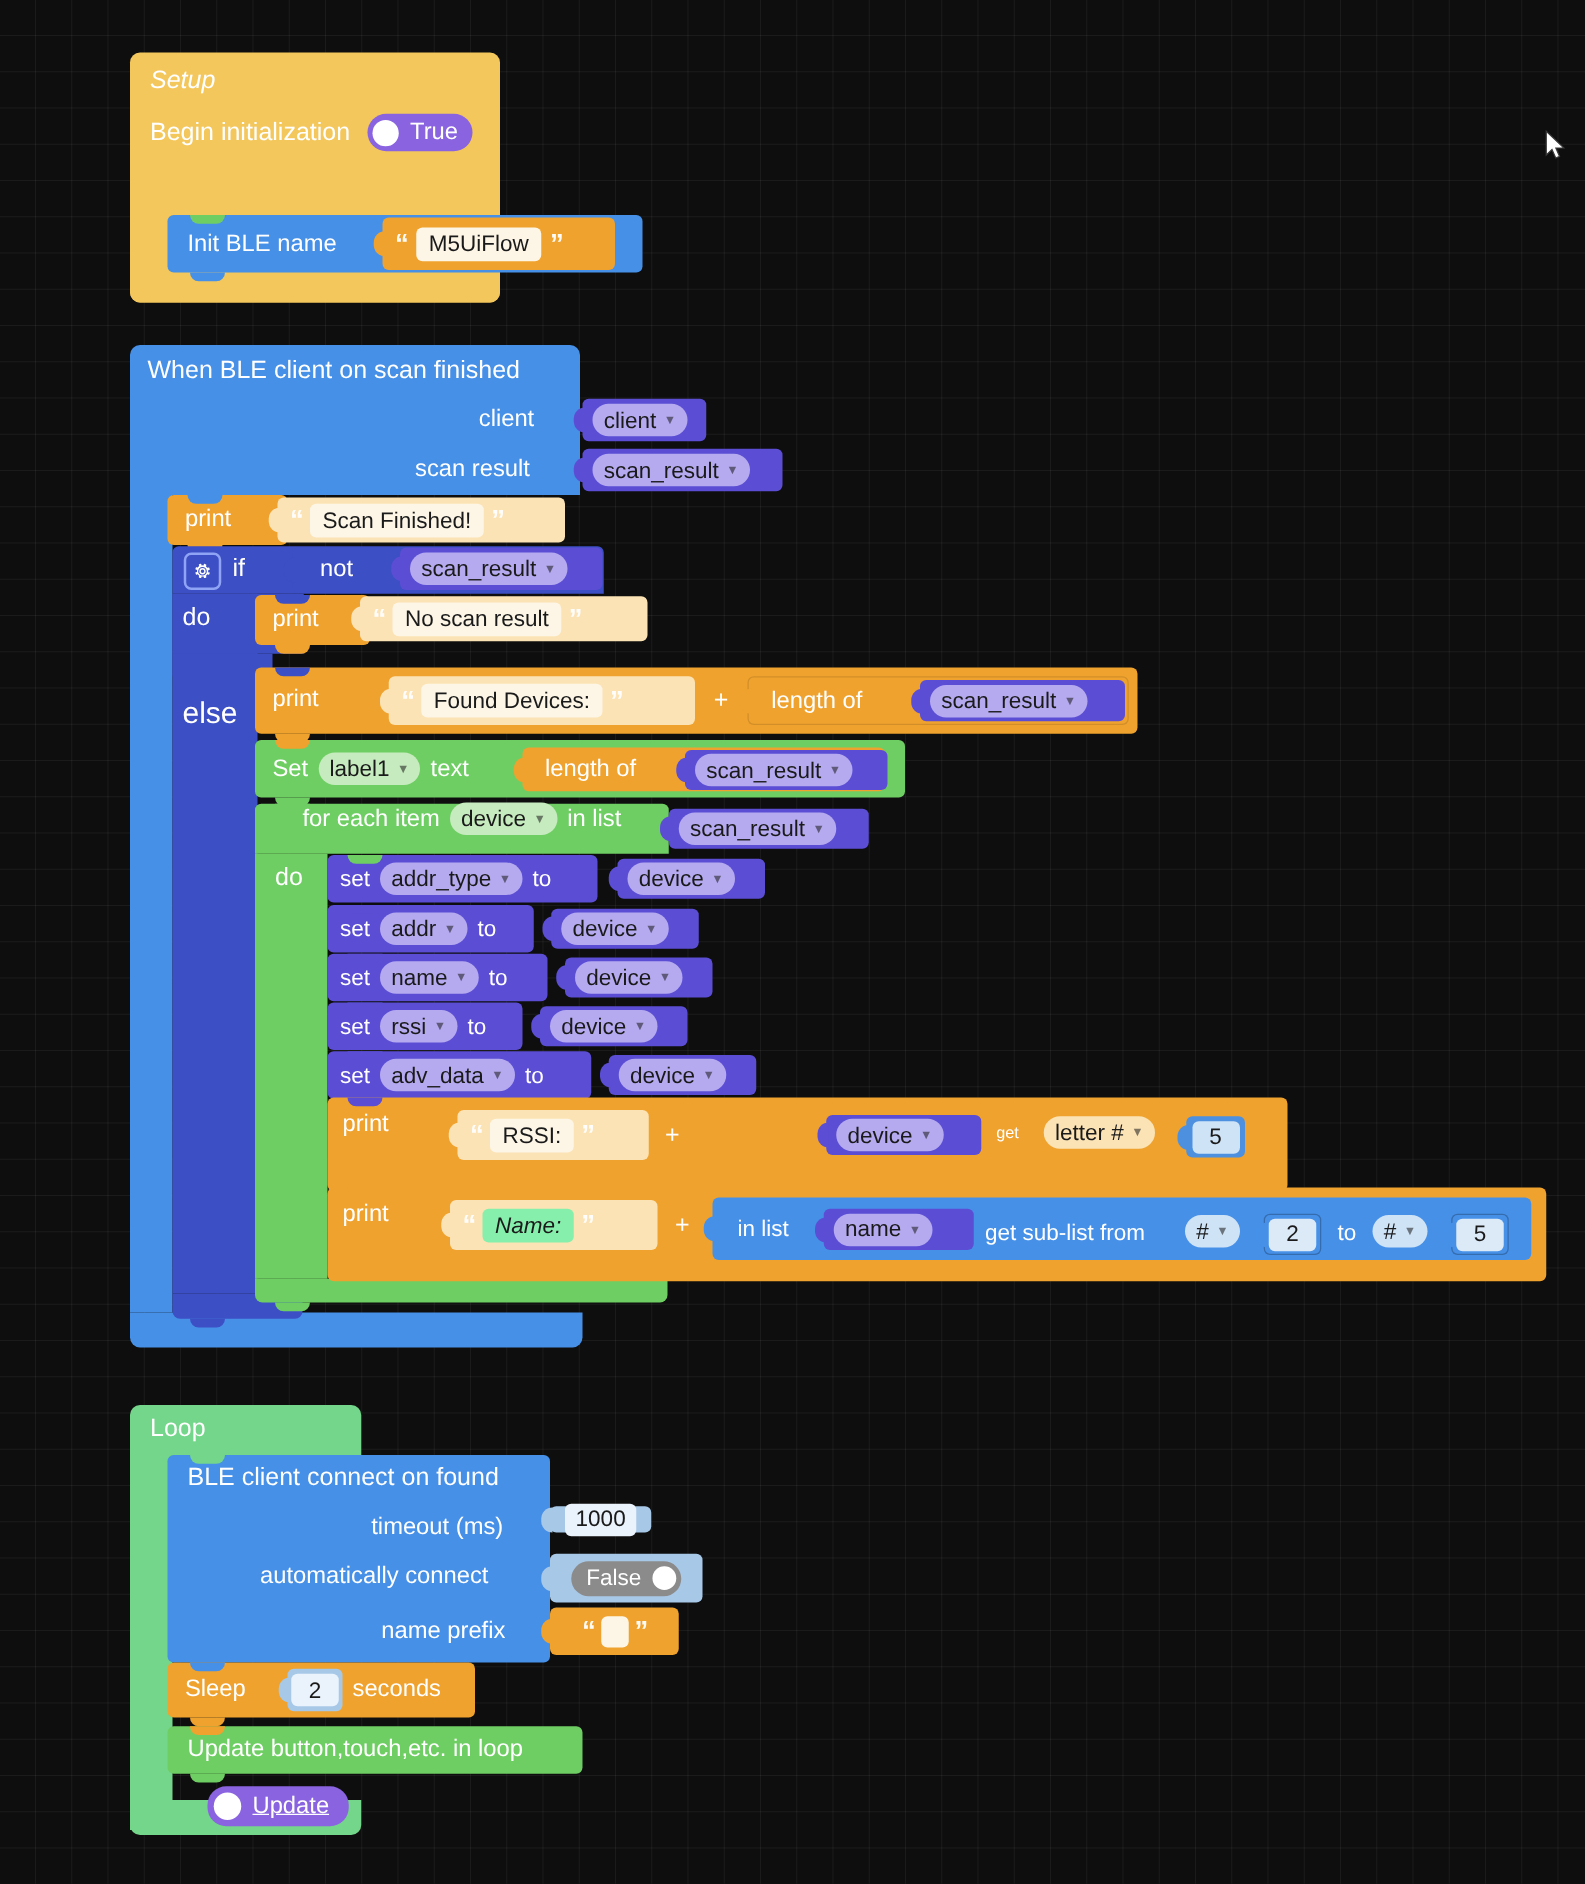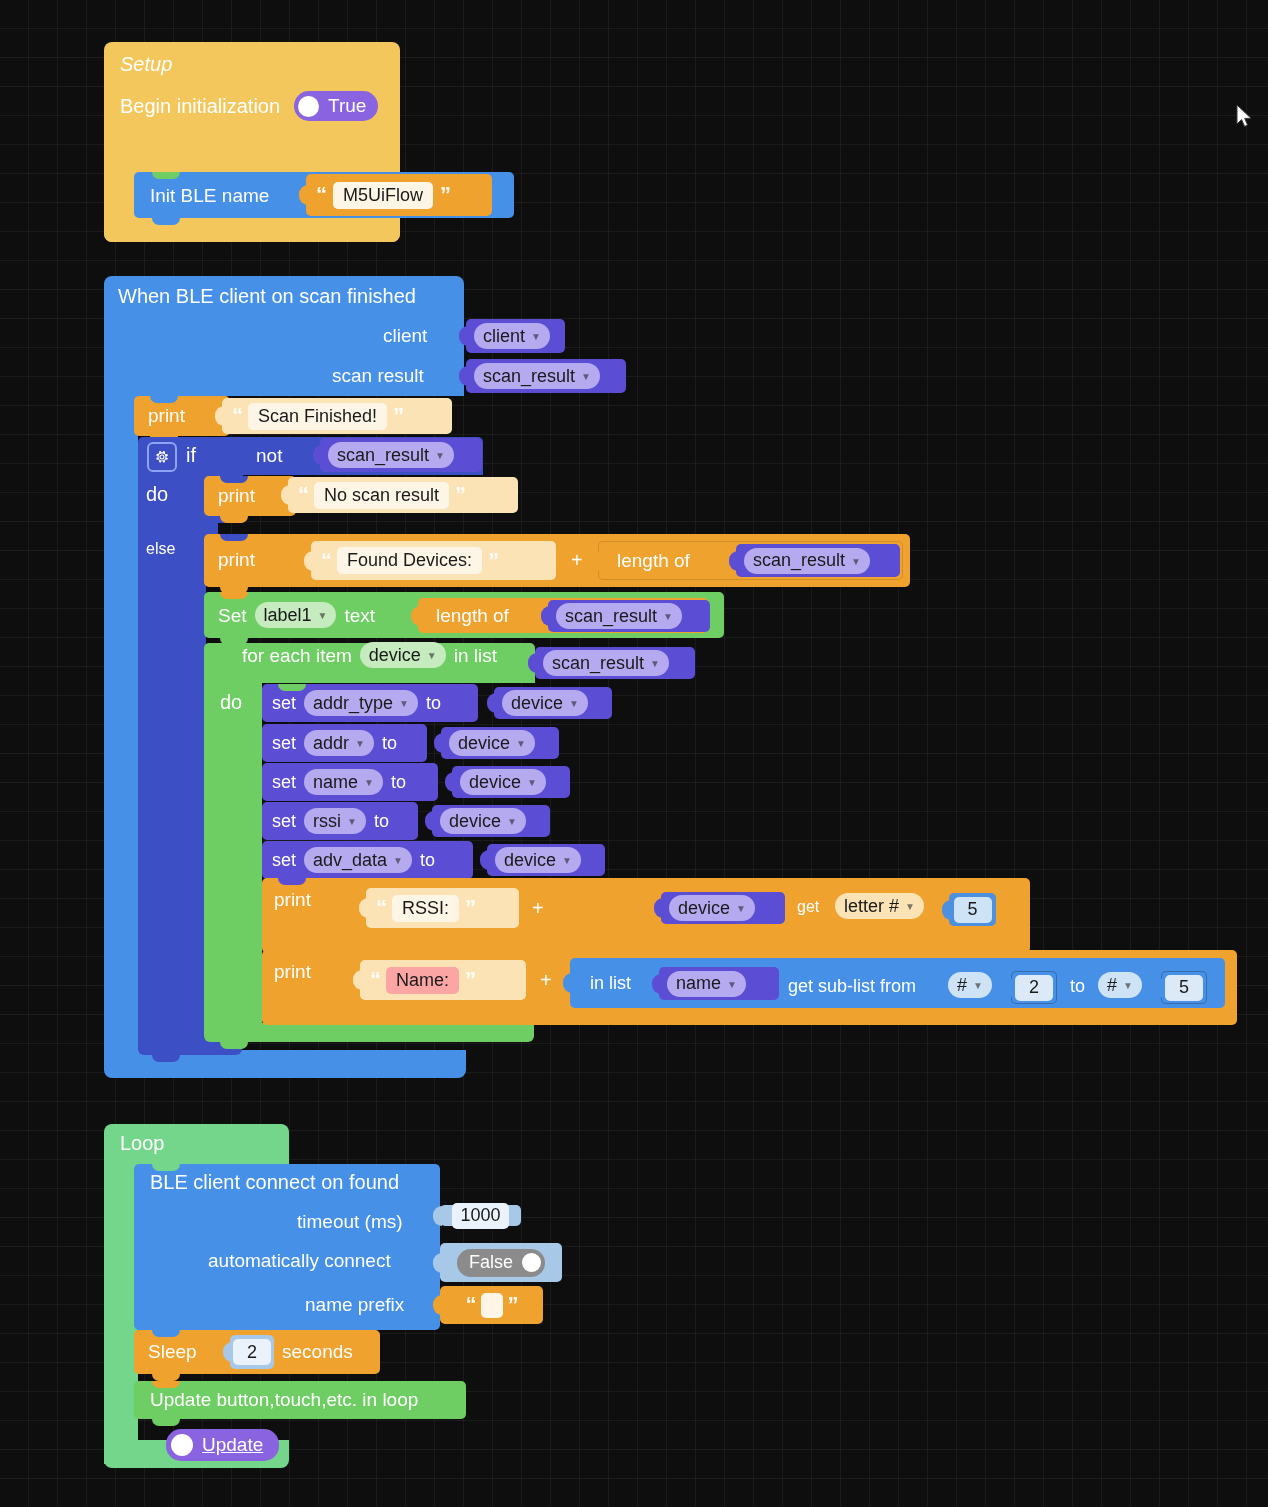--- a/index.html
+++ b/index.html
@@ -217,21 +217,21 @@
 
   <div class="blk" style="left:288px;top:477px;width:230px;height:36px;background:#fbe3b5;border-radius:5px;">
     <div class="plug" style="background:#fbe3b5;"></div>
     <div class="row" style="padding-left:10px;">
       <span class="quote" style="color:#fff;">“</span>
       <span class="txtfield" style="margin:0 6px;background:#fdf6e6;">No scan result</span>
       <span class="quote" style="color:#fff;">”</span>
     </div>
   </div>
 
-  <div class="blk lbl" style="left:146px;top:541px;font-size:16px;">else</div>
+  <div class="blk lbl" style="left:146px;top:559px;font-size:24px;">else</div>
 
   <div class="blk c-orange rad" style="left:204px;top:534px;width:706px;height:53px;"></div>
   <div class="blk" style="left:220px;top:534px;width:28px;height:7px;border-radius:0 0 7px 7px;background:#3d4fc4;"></div>
   <div class="blk" style="left:220px;top:587px;width:28px;height:7px;border-radius:0 0 7px 7px;background:#efa22e;"></div>
   <div class="blk lbl" style="left:218px;top:550px;font-size:19px;">print</div>
 
   <div class="blk" style="left:311px;top:541px;width:245px;height:39px;background:#fbe3b5;border-radius:5px;">
     <div class="plug" style="background:#fbe3b5;"></div>
     <div class="row" style="padding-left:10px;">
       <span class="quote" style="color:#fff;">“</span>
@@ -432,21 +432,21 @@
 
   <div class="blk c-purple rad" style="left:661px;top:892px;width:124px;height:32px;">
     <div class="plug c-purple"></div>
     <div class="row" style="padding-left:8px;">
       <span class="field c-purple-l">
         <span>device</span>
           <span class="caret">▼</span>
       </span>
     </div>
   </div>
-  <div class="blk lbl" style="left:797px;top:899px;font-size:16px;">get</div>
+  <div class="blk lbl" style="left:797px;top:899px;font-size:13px;">get</div>
   <div class="blk" style="left:835px;top:893px;">
     <span class="field" style="background:#fbe3b5;">
       <span>letter #</span>
         <span class="caret">▼</span>
     </span>
   </div>
   <div class="blk c-numblue rad" style="left:949px;top:893px;width:47px;height:33px;">
     <div class="plug c-numblue"></div>
     <div class="row" style="justify-content:center;">
       <span class="numfield" style="background:#cfe3f7;">5</span>
@@ -455,21 +455,21 @@
 
   <div class="blk c-orange rad" style="left:262px;top:950px;width:975px;height:75px;"></div>
   <div class="blk" style="left:278px;top:950px;width:28px;height:7px;border-radius:0 0 7px 7px;background:#efa22e;"></div>
   <div class="blk" style="left:278px;top:1015px;width:28px;height:7px;border-radius:0 0 7px 7px;background:#efa22e;"></div>
   <div class="blk lbl" style="left:274px;top:962px;font-size:19px;">print</div>
 
   <div class="blk" style="left:360px;top:960px;width:166px;height:40px;background:#fbe3b5;border-radius:5px;">
     <div class="plug" style="background:#fbe3b5;"></div>
     <div class="row" style="padding-left:10px;">
       <span class="quote" style="color:#fff;">“</span>
-      <span class="txtfield" style="margin:0 6px;background:#fca5a5;">Name:</span>
+      <span class="txtfield" style="margin:0 6px;background:#86efac;font-style:italic;">Name:</span>
       <span class="quote" style="color:#fff;">”</span>
     </div>
   </div>
 
   <div class="blk lbl" style="left:540px;top:970px;font-size:20px;">+</div>
 
   <div class="blk c-listblue rad" style="left:570px;top:958px;width:655px;height:50px;">
     <div class="plug c-listblue"></div>
     <div class="row" style="padding-left:20px;">
       <span class="lbl" style="font-size:18px;">in list</span>

